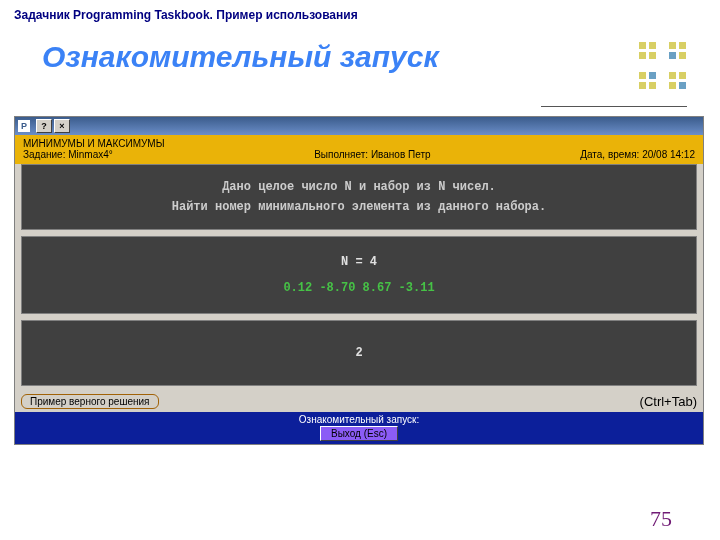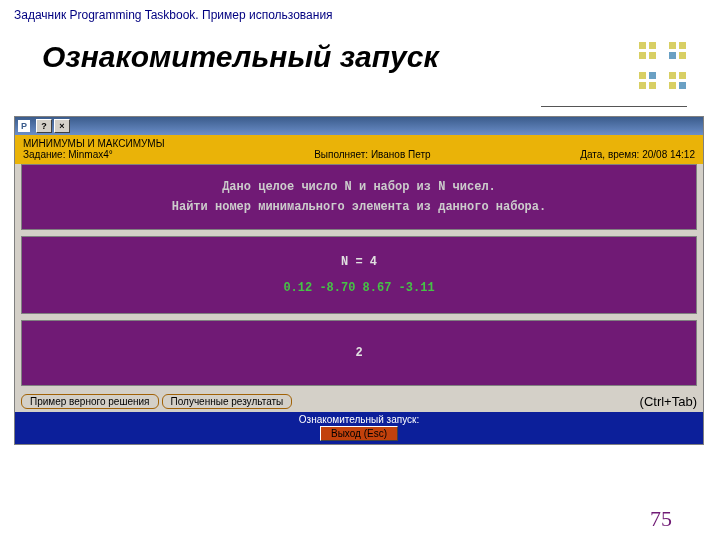--- a/index.html
+++ b/index.html
@@ -5,29 +5,29 @@
   * { box-sizing: border-box; margin: 0; padding: 0; }
   body {
     width: 720px; height: 540px;
     background: #ffffff;
     font-family: Arial, sans-serif;
     position: relative;
     overflow: hidden;
   }
   .slide-header {
     font-size: 12px;
-    font-weight: normal;
+    font-weight: bold;
     color: #000080;
     padding: 8px 16px 0 14px;
   }
   .slide-title {
     font-size: 30px;
     font-weight: bold;
     font-style: italic;
-    color: #000000;
+    color: #3b82f6;
     padding: 18px 0 8px 42px;
   }
   .decor {
     position: absolute;
     top: 42px; right: 34px;
     display: grid;
     grid-template-columns: repeat(5, 7px);
     grid-auto-rows: 7px;
     gap: 3px;
   }
@@ -80,21 +80,21 @@
     padding:3px 8px 4px 8px;
     display:flex;
     justify-content:space-between;
     font-size:10px;
     color:#000;
   }
   .info-left { display:flex; flex-direction:column; }
   .info-left .top { font-weight:normal; }
   .black-panel {
     margin:0 6px 6px 6px;
-    background:#701a75;
+    background:#404040;
     border:1px solid #808080;
     font-family: "Courier New", monospace;
     font-size:12px; font-weight:bold;
     color:#cccccc;
     text-align:center;
     padding:12px 6px;
   }
   .panel-task { min-height:54px; line-height:20px; }
   .panel-data { min-height:54px; line-height:26px; }
   .panel-data .nline { color:#e0e0e0; }
@@ -118,21 +118,21 @@
   .status-strip {
     display:flex; justify-content:space-between; align-items:center;
     background:#0c1f9a;
     color:#fff;
     padding:2px 6px 3px 6px;
     font-size:10px;
     flex-direction:column;
   }
   .status-left { line-height:12px; }
   .exit-btn {
-    background:#c2410c;
+    background:#8b5cf6;
     color:#000;
     border:1px solid #fff;
     border-right-color:#404040; border-bottom-color:#404040;
     padding:1px 10px;
     font-size:10px;
   }
   .page-num {
     position:absolute;
     bottom:8px; right:48px;
     font-family:"Times New Roman", serif;
@@ -201,21 +201,20 @@
     <div class="nline">N = 4</div>
     <div class="vals">0.12  -8.70   8.67  -3.11</div>
   </div>
 
   <div class="black-panel panel-result">
     <span>2</span>
   </div>
 
   <div class="bottom-bar">
     <div class="tab-btn">Пример верного решения</div>
-    <div class="tab-btn">Полученные результаты</div>
     <div class="spacer"></div>
     <div class="hint">(Ctrl+Tab)</div>
   </div>
 
   <div class="status-strip">
     <div class="status-left">
       <div>Ознакомительный запуск:</div>
     </div>
     <div class="exit-btn">Выход (Esc)</div>
   </div>

